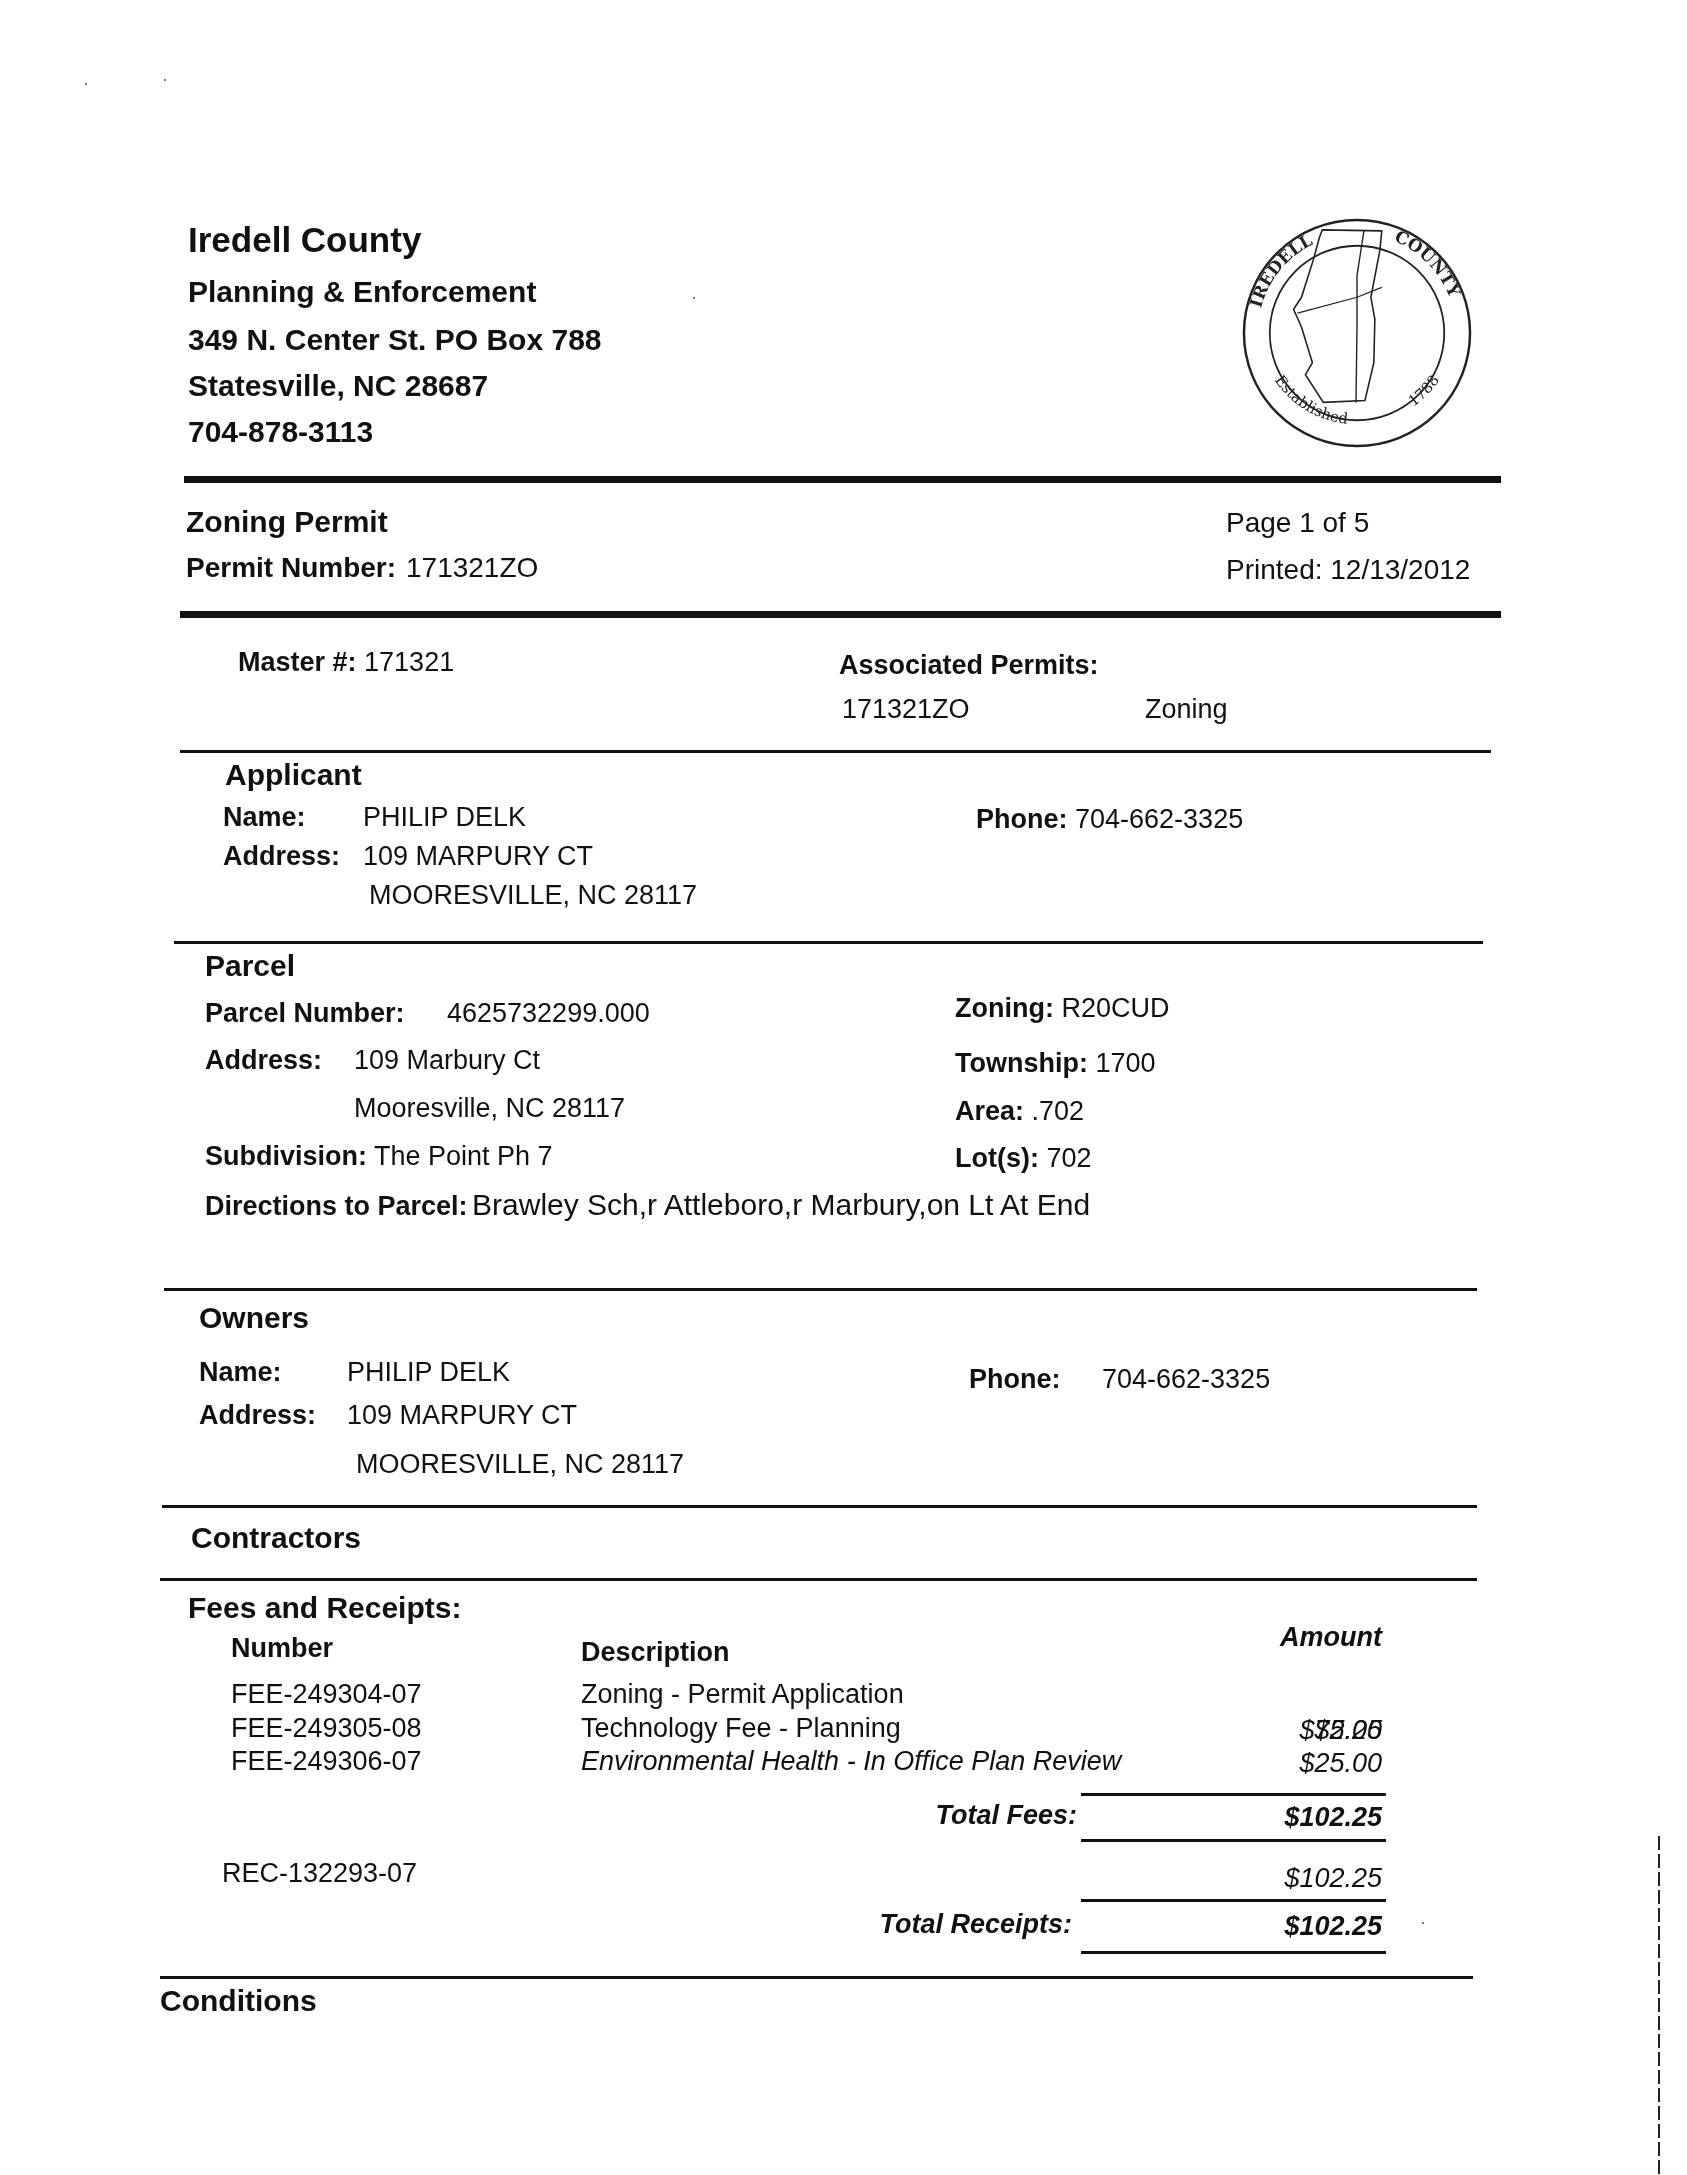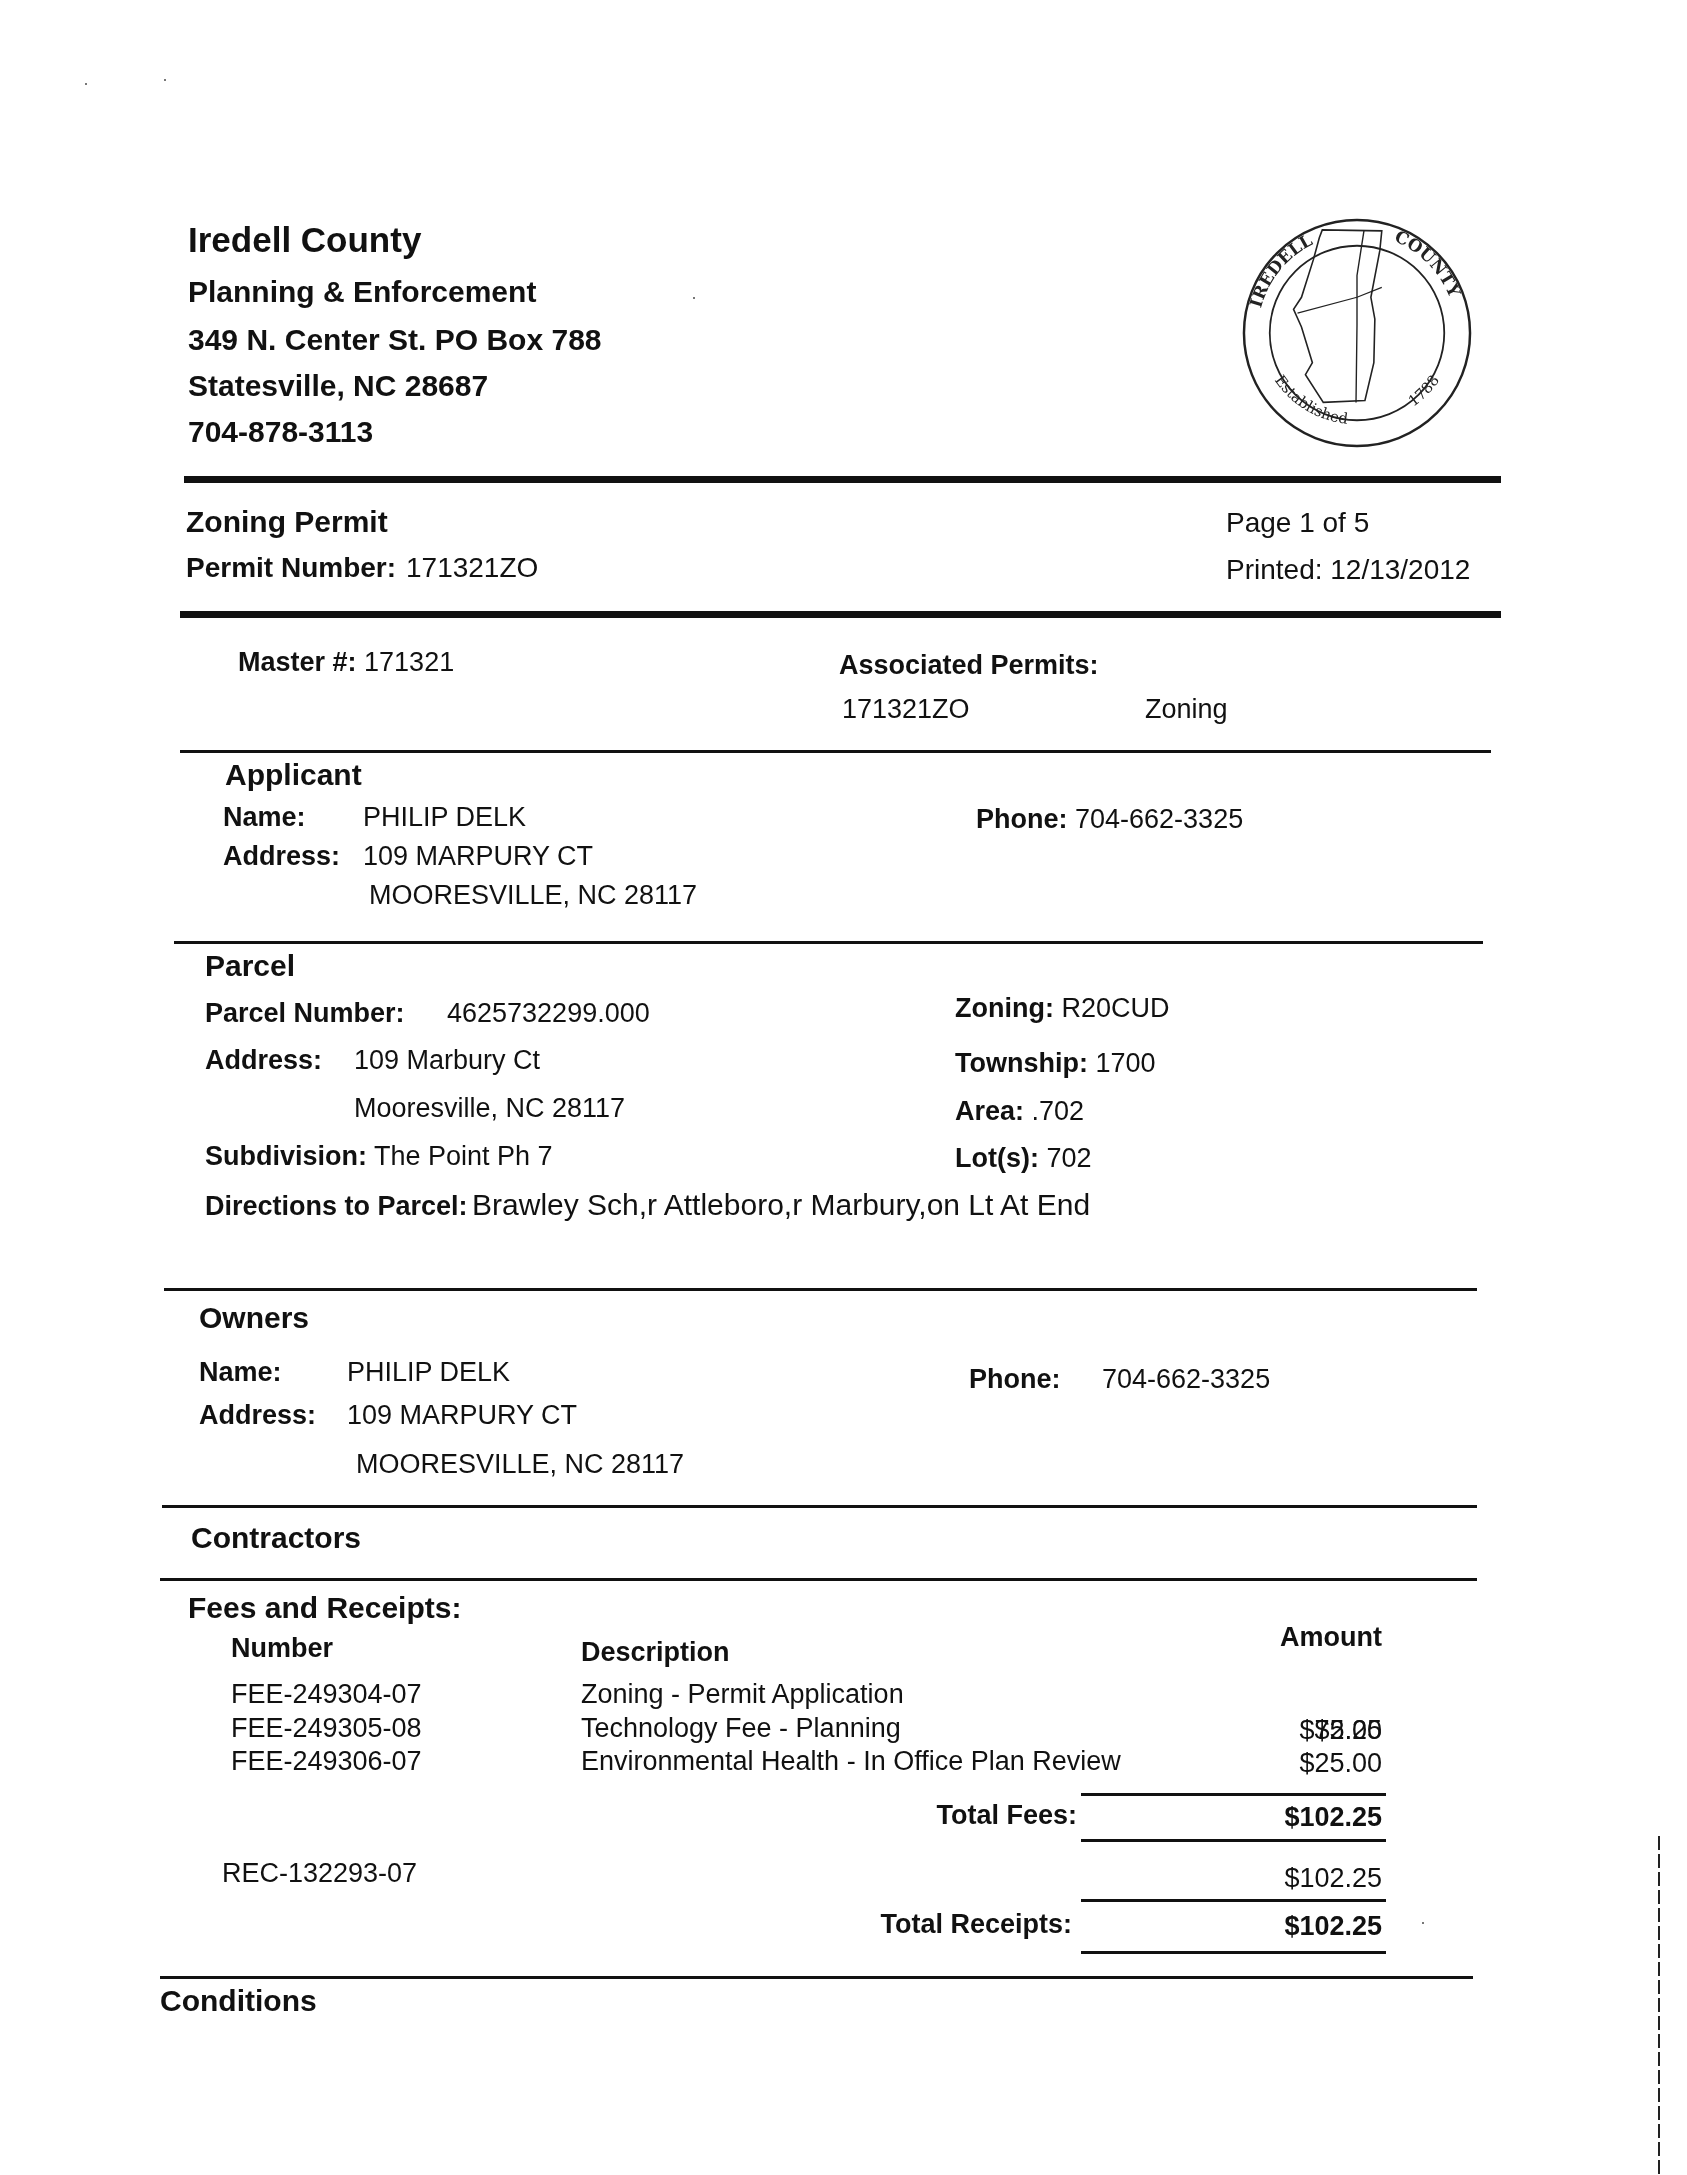--- a/index.html
+++ b/index.html
@@ -12,21 +12,21 @@
   .f28 { font-size: 28px; }
   .f27 { font-size: 27px; }
   .f30 { font-size: 30px; }
   .rule { position: absolute; background: #111; }
   .thick { height: 7px; }
   .thin { height: 3px; }
   .seal { position: absolute; left: 1238px; top: 216px; width: 238px; height: 234px; }
   .scan-edge { position: absolute; left: 1658px; top: 1836px; width: 2px; height: 339px;
                background: repeating-linear-gradient(to bottom, #222 0 14px, transparent 14px 18px); }
   .dot { position: absolute; width: 2px; height: 2px; background: #777; }
-  .right { text-align: right; }
+  .right { text-align: right; font-style: italic; }
 </style>
 </head>
 <body>
 
 <div class="abs hdr-title" style="left:188px; top:220px;">Iredell County</div>
 <div class="abs hdr-line" style="left:188px; top:275px;">Planning &amp; Enforcement</div>
 <div class="abs hdr-line" style="left:188px; top:323px;">349 N. Center St.  PO Box 788</div>
 <div class="abs hdr-line" style="left:188px; top:369px;">Statesville, NC 28687</div>
 <div class="abs hdr-line" style="left:188px; top:415px;">704-878-3113</div>
 
@@ -146,21 +146,21 @@
   <div class="abs f27" style="left:581px; top:1679px;">Zoning - Permit Application</div>
   <div class="abs f27 right" style="left:1188px; width:194px; top:1681px;margin-top:34px;">$75.00</div>
 </div>
 <div>
   <div class="abs f27" style="left:231px; top:1713px;">FEE-249305-08</div>
   <div class="abs f27" style="left:581px; top:1713px;">Technology Fee - Planning</div>
   <div class="abs f27 right" style="left:1188px; width:194px; top:1715px;">$2.25</div>
 </div>
 <div>
   <div class="abs f27" style="left:231px; top:1746px;">FEE-249306-07</div>
-  <div class="abs f27" style="left:581px; top:1746px;">Environmental Health - In Office Plan Review</div>
+  <div class="abs f27" style="left:581px; top:1746px;font-style:italic;">Environmental Health - In Office Plan Review</div>
   <div class="abs f27 right" style="left:1188px; width:194px; top:1748px;">$25.00</div>
 </div>
 
 <div class="rule thin" style="left:1081px; top:1793px; width:305px;"></div>
 <div class="abs f27 b right" style="left:792px; width:285px; top:1800px;">Total Fees:</div>
 <div class="abs f27 b right" style="left:1188px; width:194px; top:1802px;">$102.25</div>
 <div class="rule thin" style="left:1081px; top:1839px; width:305px;"></div>
 
 <div>
   <div class="abs f27" style="left:222px; top:1858px;">REC-132293-07</div>

